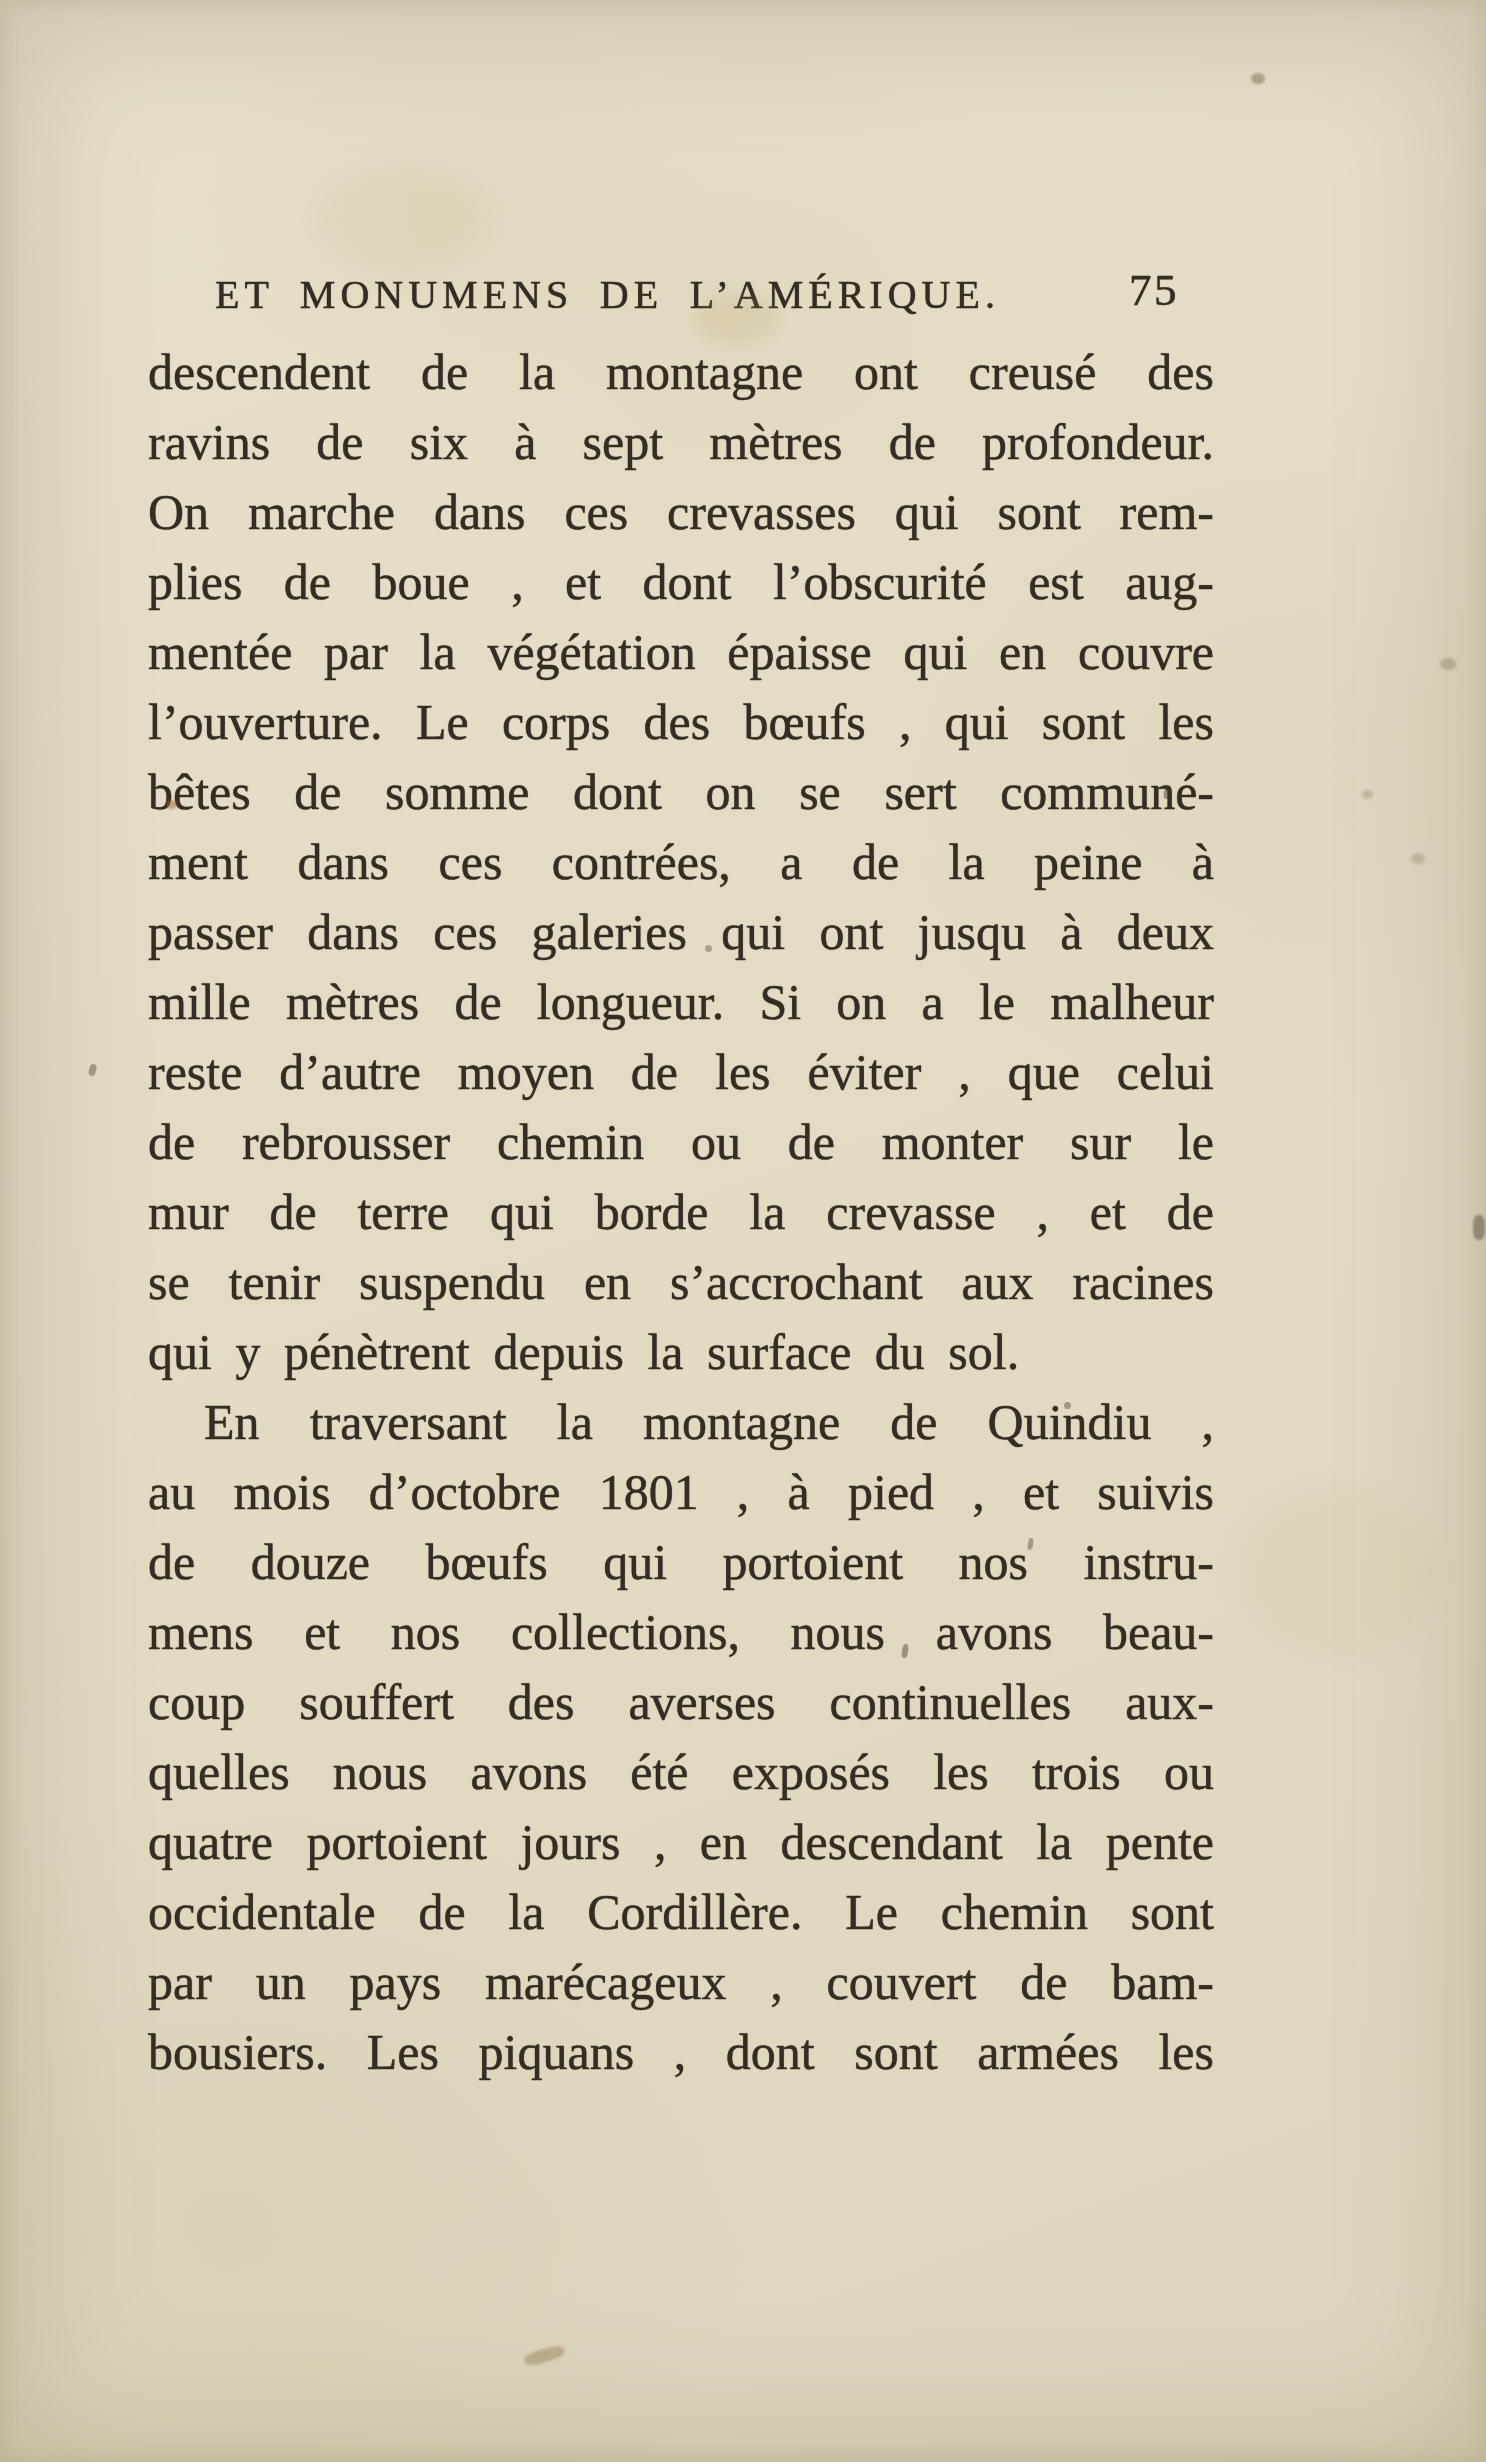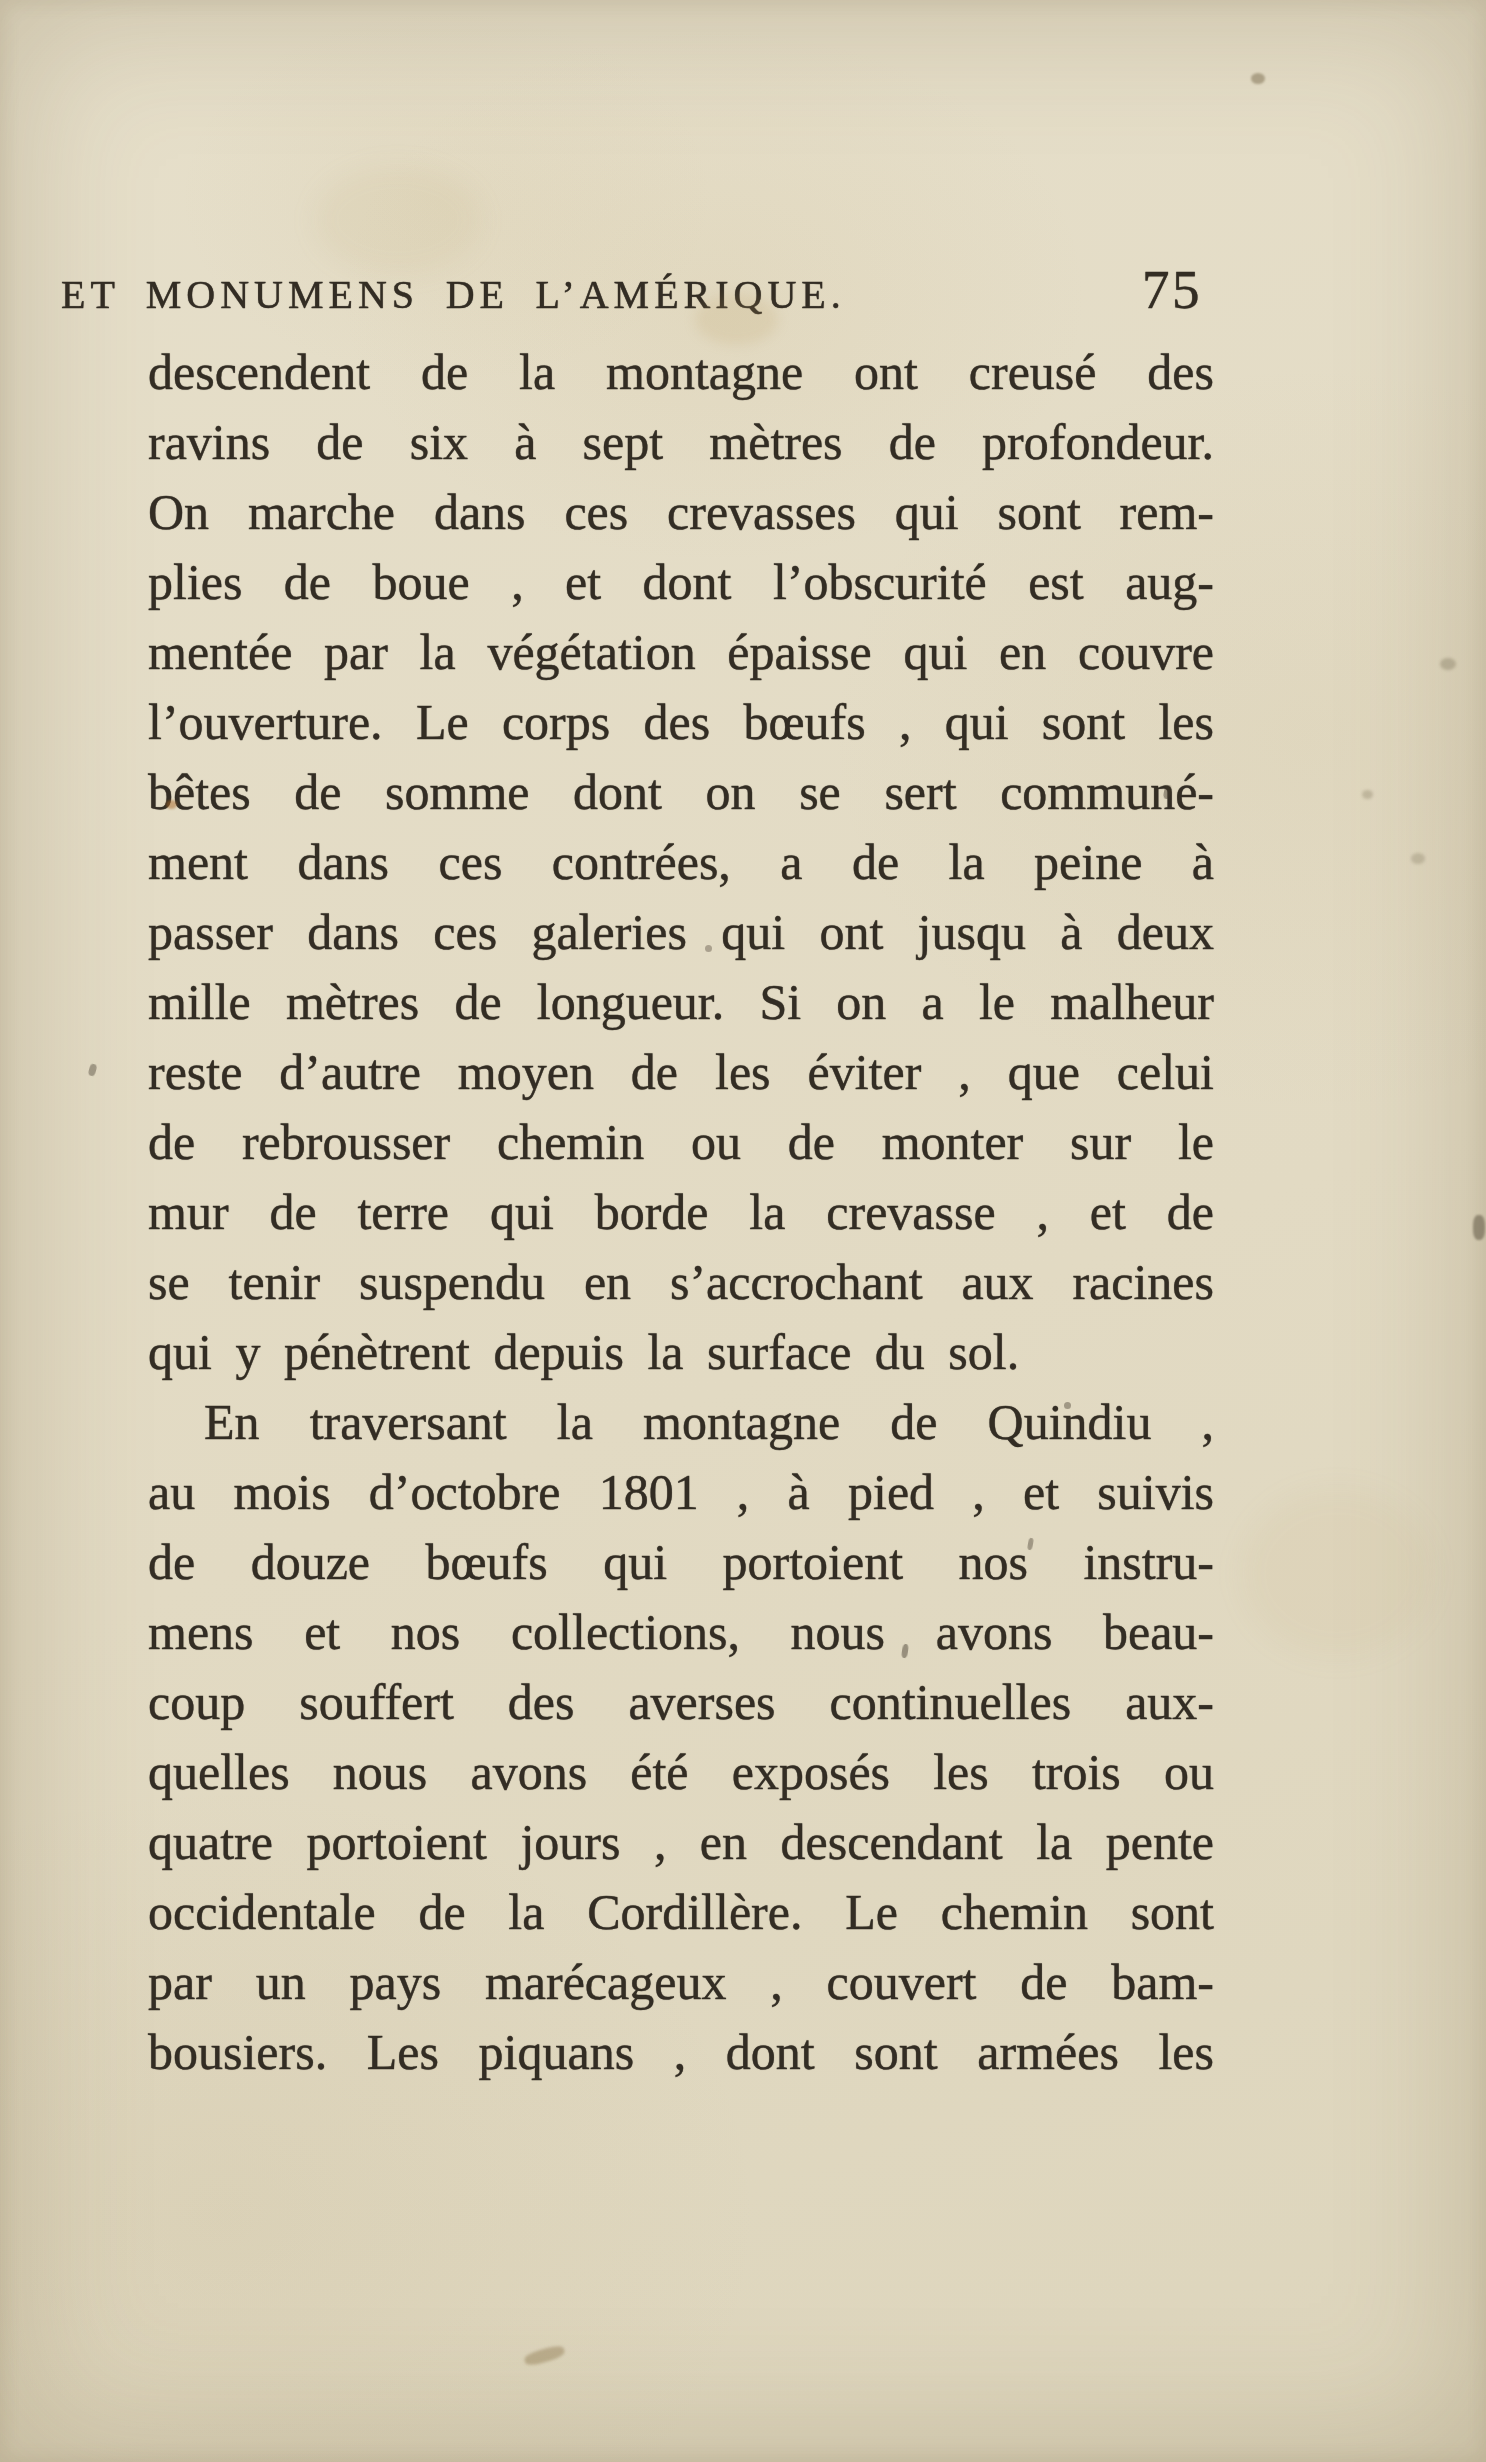--- a/index.html
+++ b/index.html
@@ -28,29 +28,30 @@
     top: 272px;
     left: 121px;
     width: 1093px;
     height: 58px;
     font-size: 40px;
     line-height: 46px;
     letter-spacing: 5px;
     word-spacing: 11.6px;
   }
   .running-title {
+    text-align: center;
     transform: translateX(-60px);
     text-shadow: 0 0 1px rgba(51,45,36,0.75);
     -webkit-text-stroke: 0.4px rgba(51,45,36,0.8);
   }
   .folio {
     position: absolute;
-    right: 12px;
+    right: 35px;
     top: -5px;
-    font-size: 55px;
+    font-size: 45px;
     letter-spacing: 2.5px;
     text-shadow: 0 0 1px rgba(51,45,36,0.75);
     text-align: center;
     -webkit-text-stroke: 0.4px rgba(51,45,36,0.8);
   }
 
   
   .text-block {
     position: absolute;
     top: 337px;

